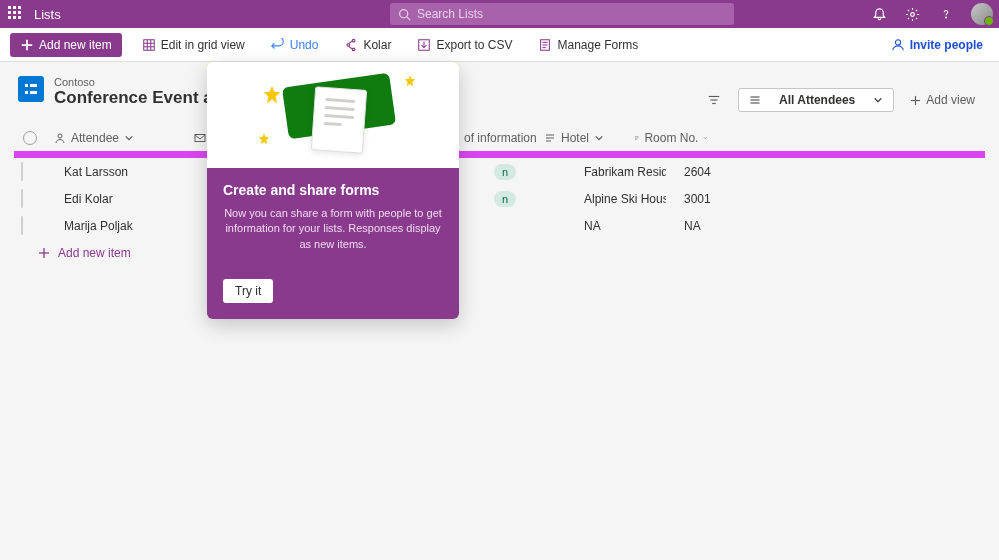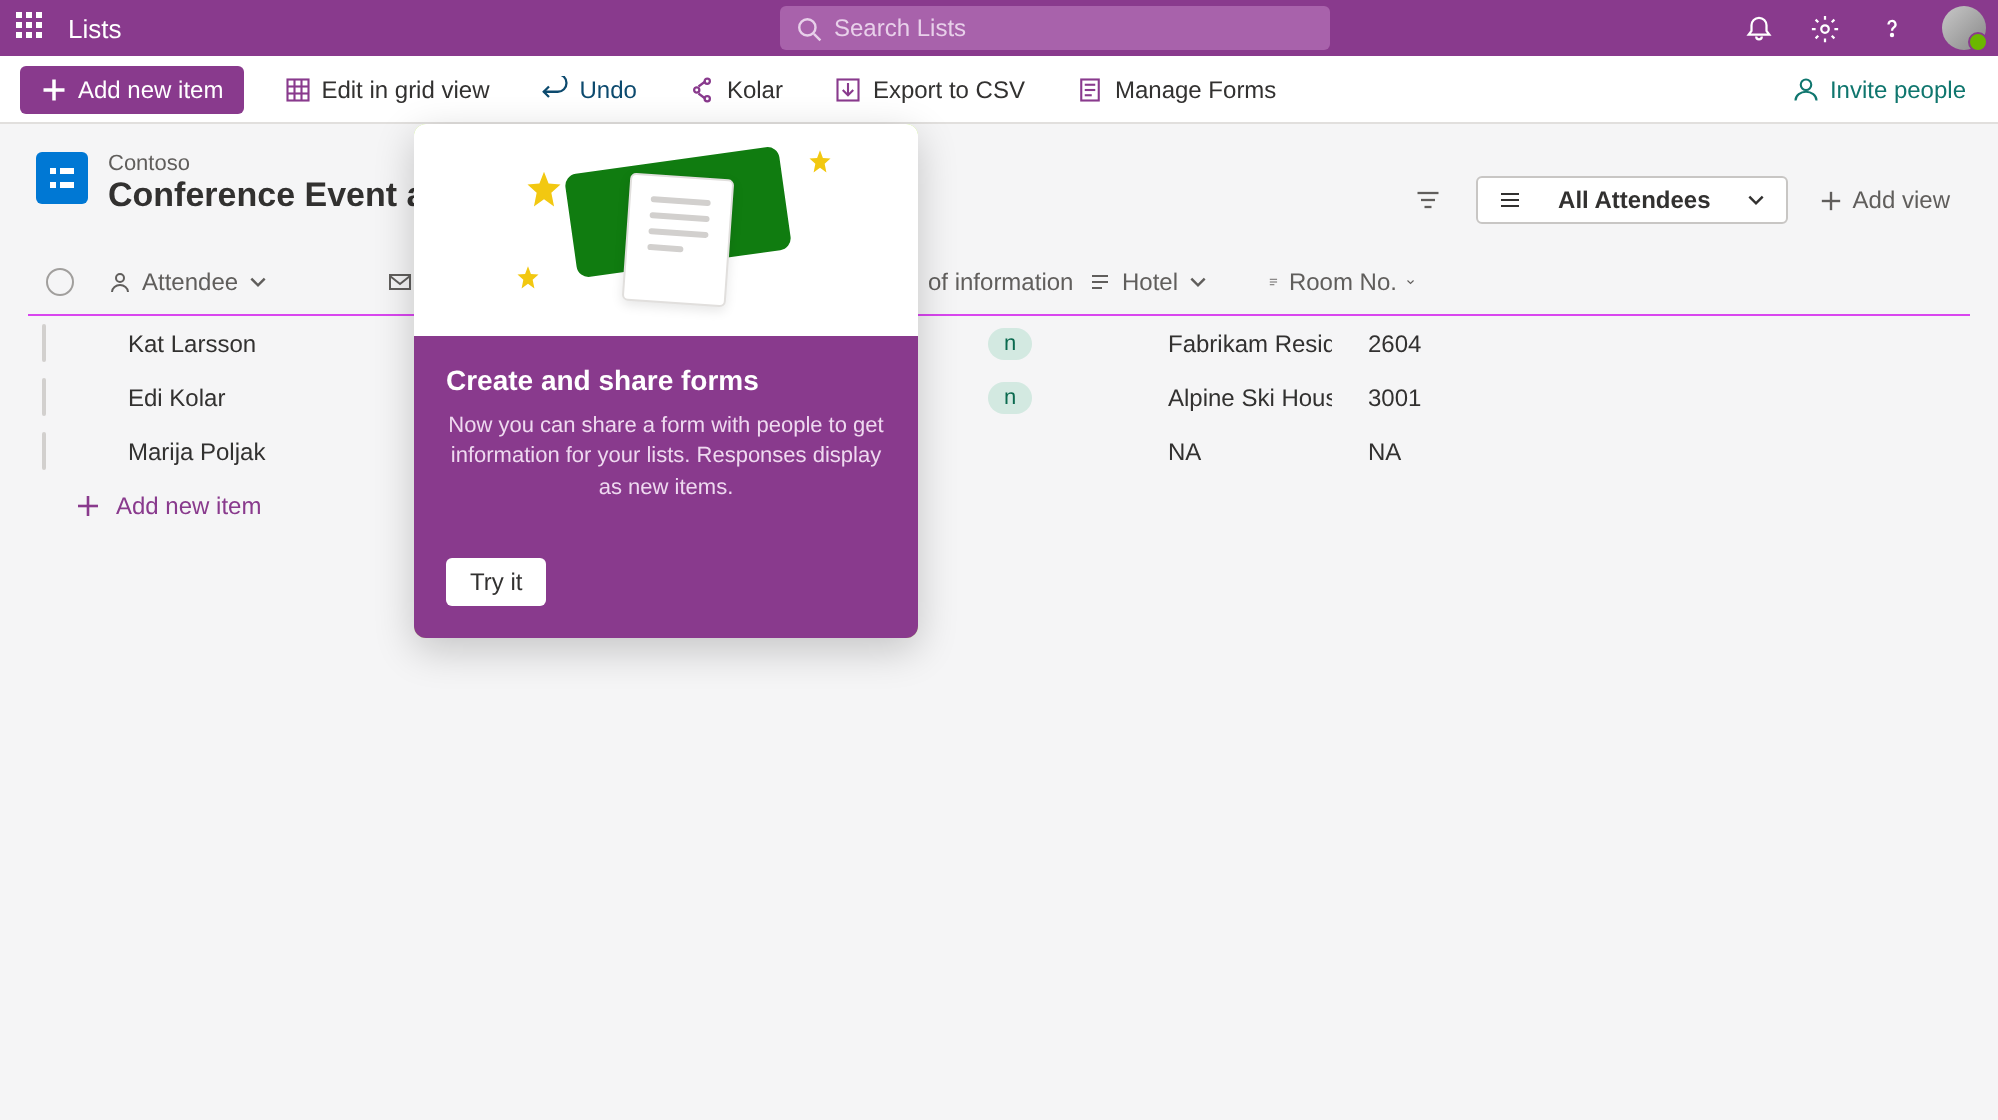--- a/index.html
+++ b/index.html
@@ -3,50 +3,50 @@
 <meta charset="utf-8">
 <style>
   * { box-sizing: border-box; margin: 0; padding: 0; font-family: "Segoe UI", -apple-system, sans-serif; }
   body { background: #f5f5f6; width: 999px; height: 560px; overflow: hidden; font-size: 13px; color: #323130; }
 
   
   .suite-bar { height: 28px; background: #893a8d; display: flex; align-items: center; color: #fff; padding: 0 8px; position: relative; }
   .waffle { width: 16px; height: 16px; display: grid; grid-template-columns: repeat(3,3px); grid-template-rows: repeat(3,3px); gap: 2px; margin-right: 10px; cursor: pointer; }
   .waffle span { background: #fff; width: 3px; height: 3px; }
   .app-name { font-size: 13px; font-weight: 400; }
-  .search-wrap { position: absolute; left: 390px; top: 3px; width: 275px; height: 22px; background: #a862ab; border-radius: 3px; display: flex; align-items: center; padding: 0 8px; color: #e8d0ea; font-size: 12px; }
+  .search-wrap { position: absolute; left: 390px; top: 3px; width: 344px; height: 22px; background: #a862ab; border-radius: 3px; display: flex; align-items: center; padding: 0 8px; color: #e8d0ea; font-size: 12px; }
   .search-wrap svg { width: 13px; height: 13px; margin-right: 6px; }
   .suite-right { position: absolute; right: 6px; top: 0; height: 28px; display: flex; align-items: center; gap: 18px; }
   .suite-icon { width: 15px; height: 15px; color: #fff; cursor: pointer; display:flex; align-items:center; justify-content:center;}
   .avatar { width: 22px; height: 22px; border-radius: 50%; background: linear-gradient(135deg,#c8c8c8,#888); position: relative; }
   .avatar::after { content:""; position:absolute; width:8px; height:8px; background:#6bb700; border:1.5px solid #893a8d; border-radius:50%; bottom:-1px; right:-1px;}
 
   
   .cmd-bar { height: 34px; background: #fff; border-bottom: 1px solid #e1dfdd; display: flex; align-items: center; padding: 0 10px; gap: 14px; font-size: 12px; color: #323130; }
   .cmd-btn { display: flex; align-items: center; gap: 5px; cursor: pointer; padding: 4px 6px; border-radius: 3px; }
   .cmd-btn.primary { background: #893a8d; color: #fff; padding: 5px 10px; }
   .cmd-btn svg { width: 14px; height: 14px; }
-  .cmd-btn.disabled { color: #0c4a6e; }
+  .cmd-btn.disabled { color: #3b82f6; }
   .cmd-spacer { flex: 1; }
-  .cmd-invite { display:flex; align-items:center; gap:5px; color:#0f766e; font-size:12px; cursor:pointer; padding:4px 6px;}
+  .cmd-invite { display:flex; align-items:center; gap:5px; color:#1d4ed8; font-size:12px; cursor:pointer; padding:4px 6px;font-weight:bold;}
 
   
   .list-header { padding: 14px 18px 10px 18px; display: flex; align-items: flex-start; }
   .list-icon { width: 26px; height: 26px; background: #0078d4; border-radius: 3px; margin-right: 10px; display:flex; align-items:center; justify-content:center; color:#fff; flex-shrink:0;}
   .list-meta .org { font-size: 11px; color: #605e5c; }
   .list-meta .title { font-size: 17px; font-weight: 600; display:flex; align-items:center; gap:6px;}
   .list-meta .title svg { width:12px; height:12px; color:#605e5c;}
   .header-right { margin-left: auto; display:flex; align-items:center; gap:10px; margin-top:10px;}
   .hdr-icon-btn { width:28px; height:28px; display:flex; align-items:center; justify-content:center; cursor:pointer; color:#605e5c;}
   .view-selector { border:1px solid #c8c6c4; border-radius:3px; padding:4px 10px; display:flex; align-items:center; gap:18px; font-size:12px; font-weight:600; background:#fff; cursor:pointer;}
   .add-view { display:flex; align-items:center; gap:5px; color:#605e5c; font-size:12px; cursor:pointer; padding:4px 6px;justify-content:center;}
 
   
   .table { margin: 0 14px; background: transparent; }
-  .thead { height: 34px; display:flex; align-items:center; border-bottom: 1px solid #d946ef; font-size:12px; color:#605e5c; }
+  .thead { height: 34px; display:flex; align-items:center; border-bottom: 7px solid #d946ef; font-size:12px; color:#605e5c; }
   .th, .td { padding: 0 8px; display:flex; align-items:center; gap:5px; overflow:hidden; white-space:nowrap; }
   .col-select { width: 32px; justify-content:center; }
   .col-attendee { width: 140px; }
   .col-email { width: 270px; }
   .col-attend-type { width: 80px; }
   .col-hotel { width: 90px; }
   .col-room { width: 90px; }
   .col-fill { flex:1; }
   .circle { width:14px; height:14px; border:1px solid #a19f9d; border-radius:50%; }
   .th svg.chev { width:10px; height:10px; }

